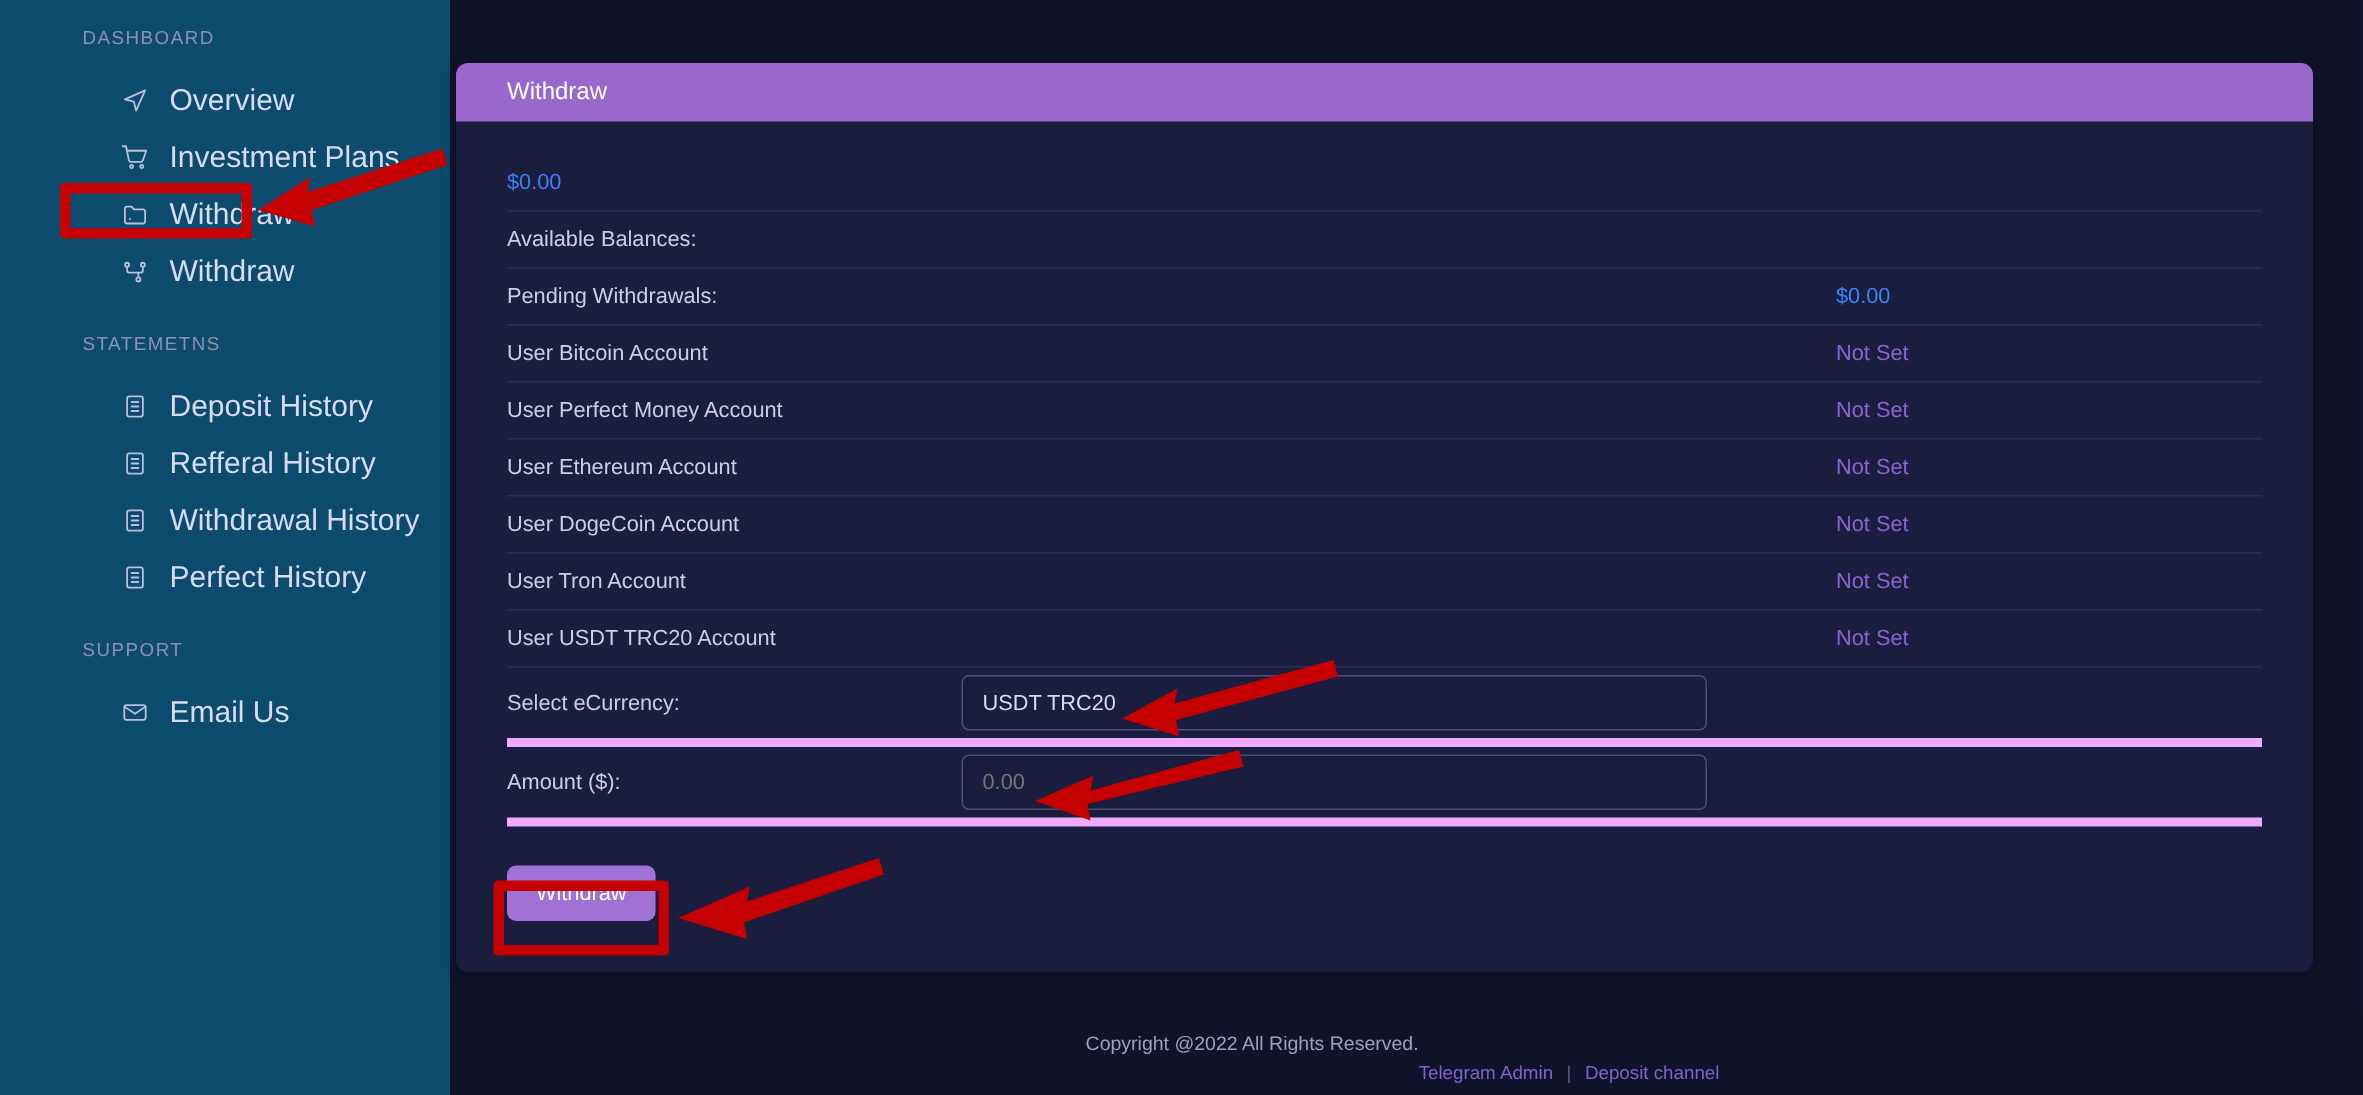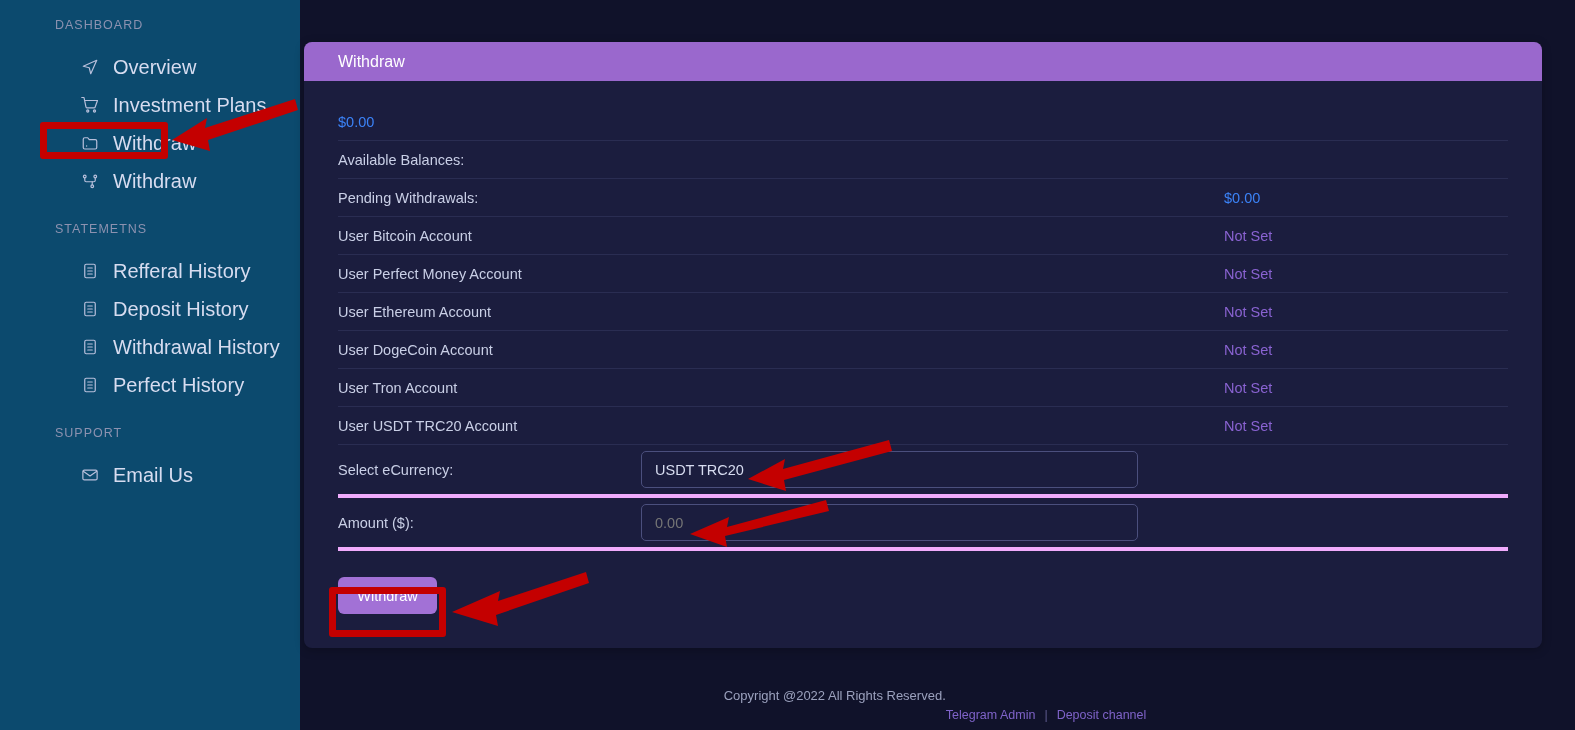--- a/index.html
+++ b/index.html
@@ -98,21 +98,21 @@
     color: #3b82f6;
     font-weight: normal;
   }
   .row .row-value.muted { color: #8a63d2; font-weight: normal; }
 
   
   .form-row {
     display: flex;
     align-items: center;
     height: 53px;
-    border-bottom: 4px solid #f0abfc;
+    border-bottom: 6px solid #f0abfc;
     font-size: 14.5px;
   }
   .form-row .form-label {
     flex: 0 0 303px;
     color: #c9cfe6;
   }
   .field {
     width: 497px;
     height: 37px;
     background: transparent;
@@ -225,31 +225,31 @@
 
     <div class="nav-section-title spaced">STATEMETNS</div>
 
     <div class="nav-item">
       <span class="ico">
         <svg viewBox="0 0 24 24" fill="none" stroke="#b9c0dc" stroke-width="1.6" stroke-linecap="round" stroke-linejoin="round">
           <rect x="5" y="3" width="14" height="18" rx="2"></rect>
           <path d="M9 8h6M9 12h6M9 16h6"></path>
         </svg>
       </span>
-      <span class="lbl">Refferal History</span>
+      <span class="lbl">Deposit History</span>
     </div>
 
     <div class="nav-item">
       <span class="ico">
         <svg viewBox="0 0 24 24" fill="none" stroke="#b9c0dc" stroke-width="1.6" stroke-linecap="round" stroke-linejoin="round">
           <rect x="5" y="3" width="14" height="18" rx="2"></rect>
           <path d="M9 8h6M9 12h6M9 16h6"></path>
         </svg>
       </span>
-      <span class="lbl">Deposit History</span>
+      <span class="lbl">Refferal History</span>
     </div>
 
     <div class="nav-item">
       <span class="ico">
         <svg viewBox="0 0 24 24" fill="none" stroke="#b9c0dc" stroke-width="1.6" stroke-linecap="round" stroke-linejoin="round">
           <rect x="5" y="3" width="14" height="18" rx="2"></rect>
           <path d="M9 8h6M9 12h6M9 16h6"></path>
         </svg>
       </span>
       <span class="lbl">Withdrawal History</span>

